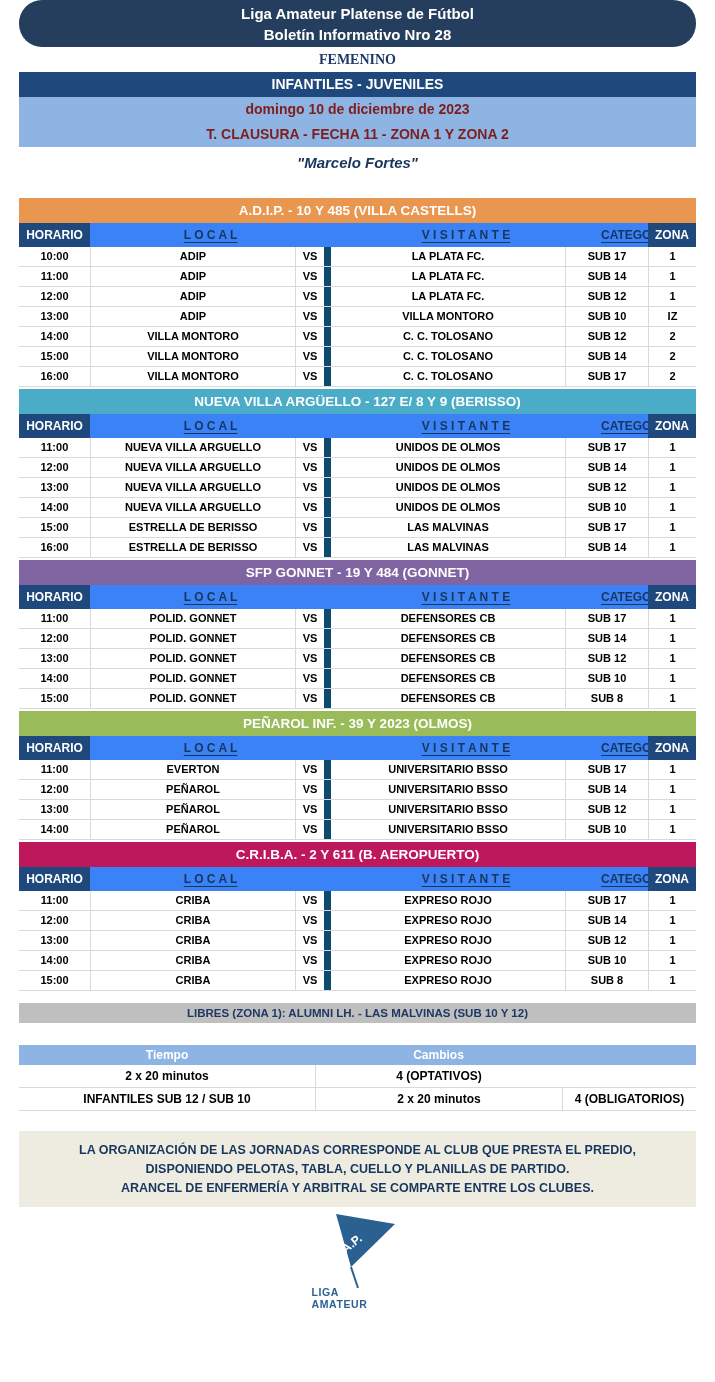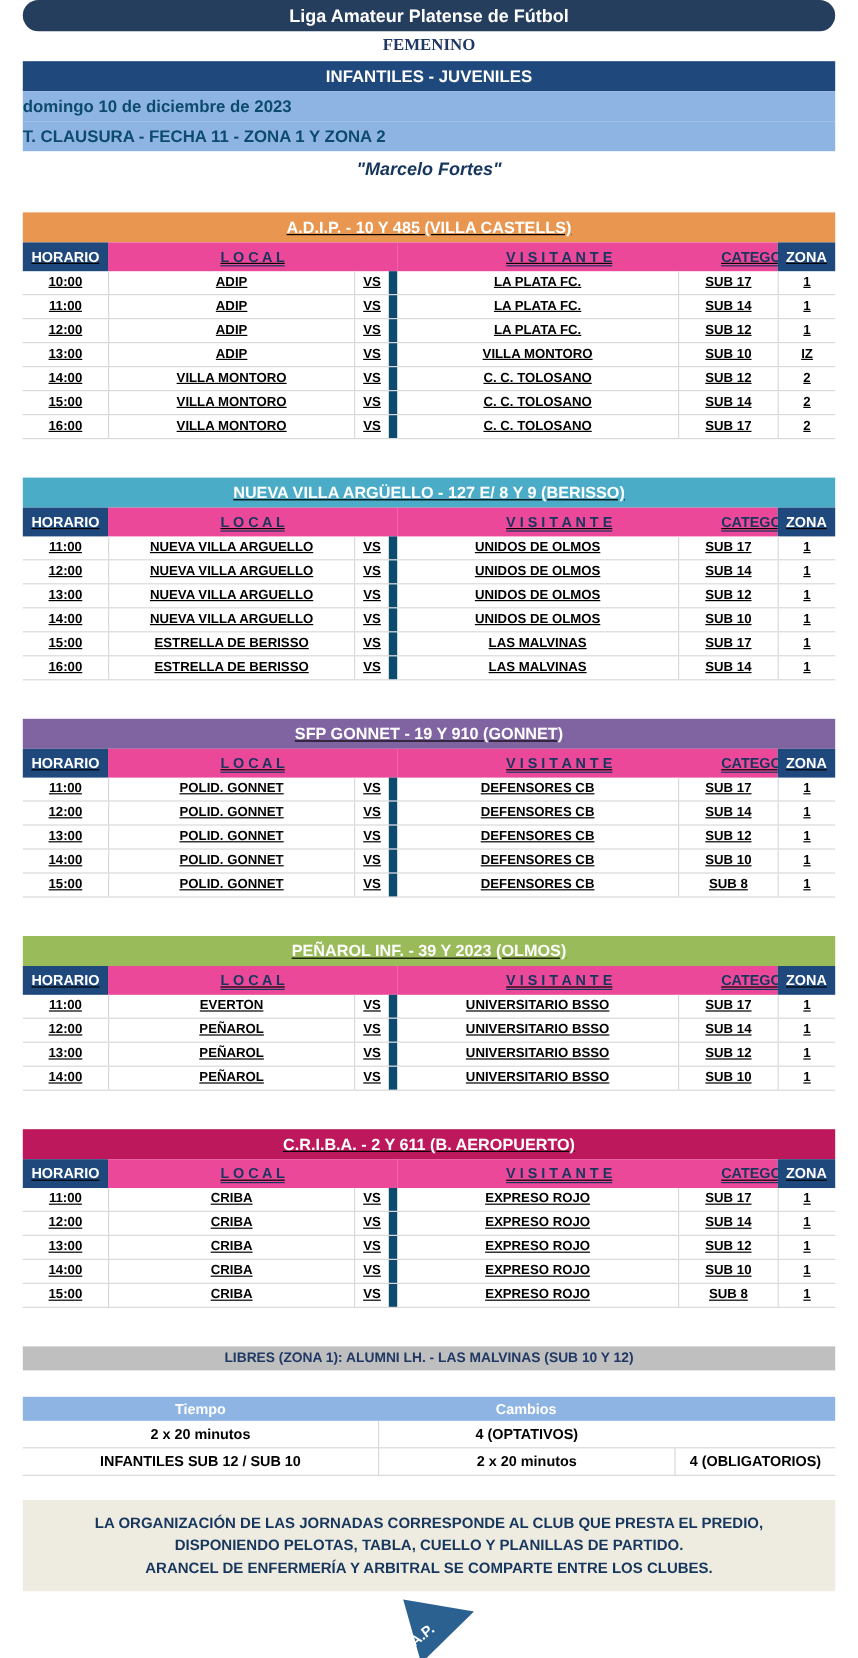--- a/index.html
+++ b/index.html
@@ -9,30 +9,30 @@
     font-family: "Liberation Sans", sans-serif;
     font-weight: bold; color: #000;
     overflow: hidden;
   }
   .wrap { margin: 0 19px; width: 677px; }
 
   
   .bar-top { background: #263E5D; color: #fff; text-align: center; padding: 3px 0 2px; font-size: 15px; line-height: 21px; border-radius: 23px; }
   .femenino { text-align: center; color: #1F3864; font-size: 14px; height: 25px; line-height: 25px; font-family: Liberation Serif, serif; }
   .bar-cat { background: #1F497D; color: #fff; text-align: center; font-size: 14px; height: 25px; line-height: 25px; }
-  .bar-light { background: #8EB4E3; color: #0c4a6e; font-size: 14px; height: 25px; line-height: 25px; }
+  .bar-light { background: #8EB4E3; color: #7f1d1d; text-align: center; font-size: 14px; height: 25px; line-height: 25px; }
   .dedication { text-align: center; color: #17365D; font-style: italic; font-size: 15px; height: 30px; line-height: 32px; margin-bottom: 21px; }
 
   
-  .venue { margin-bottom: 32px; text-decoration: underline; }
+  .venue { margin-bottom: 2px; }
   .vtitle { height: 25px; line-height: 25px; text-align: center; color: #fff; font-size: 13.5px; }
   .vhead, .mrow { display: grid; grid-template-columns: 71px 205px 36px 234px 83px 48px; text-align: center; }
   .vhead { height: 24px; line-height: 24px; font-size: 12px; }
   .vhead .hnavy { background: #1F497D; color: #fff; }
-  .vhead .htan  { background: #ec4899; color: #17365D; padding-left: 36px; }
+  .vhead .htan  { background: #3b82f6; color: #17365D; padding-left: 36px; }
   .u { text-decoration: underline; text-underline-offset: 3px; }
   .mrow { height: 20px; line-height: 19px; font-size: 11px; border-bottom: 1px solid #D9D9D9; }
   .mrow > div { overflow: hidden; white-space: nowrap; }
   .c-local, .c-categoria, .c-zona { border-left: 1px solid #D9D9D9; }
   .c-vs { border-left: 1px solid #D9D9D9; border-right: 7px solid #0c4a6e; }
 
   
   .libres { background: #BFBFBF; color: #1F3864; text-align: center; height: 20px; line-height: 20px; font-size: 11.5px; margin: 12px 0 22px; }
 
   
@@ -50,20 +50,21 @@
   .logo svg { display: block; margin: 0 auto; }
   .logo-lines { width: 92px; margin: -2px auto 0; text-align: left; color: #2A6191; font-size: 10.5px; line-height: 11.5px; letter-spacing: 0.6px; }
 </style>
 </head>
 <body>
 
 <div class="wrap">
 
   <div class="bar-top">
     <div>Liga Amateur Platense de Fútbol</div>
+    <div>Boletín Informativo Nro 28</div>
   </div>
 
   <div class="femenino">FEMENINO</div>
   <div class="bar-cat">INFANTILES - JUVENILES</div>
   <div class="bar-light">domingo 10 de diciembre de 2023</div>
   <div class="bar-light">T. CLAUSURA - FECHA 11 - ZONA 1 Y ZONA 2</div>
   <div class="dedication">"Marcelo Fortes"</div>
 
   <div>
     <div class="venue">
@@ -192,21 +193,21 @@
             <div class="c-local">ESTRELLA DE BERISSO</div>
             <div class="c-vs">VS</div>
             <div class="c-visitante">LAS MALVINAS</div>
             <div class="c-categoria">SUB 14</div>
             <div class="c-zona">1</div>
           </div>
         </div>
     </div>
 
     <div class="venue">
-      <div class="vtitle" style="background-color: rgb(128, 100, 162);">SFP GONNET - 19 Y 910 (GONNET)</div>
+      <div class="vtitle" style="background-color: rgb(128, 100, 162);">SFP GONNET - 19 Y 484 (GONNET)</div>
       <div class="vhead">
         <div class="hnavy"><span>HORARIO</span></div>
         <div class="htan"><span class="u">L O C A L</span></div>
         <div class="htan"></div>
         <div class="htan"><span class="u">V I S I T A N T E</span></div>
         <div class="htan"><span class="u">CATEGORÍA</span></div>
         <div class="hnavy"><span>ZONA</span></div>
       </div>
       <div>
           <div class="mrow">

